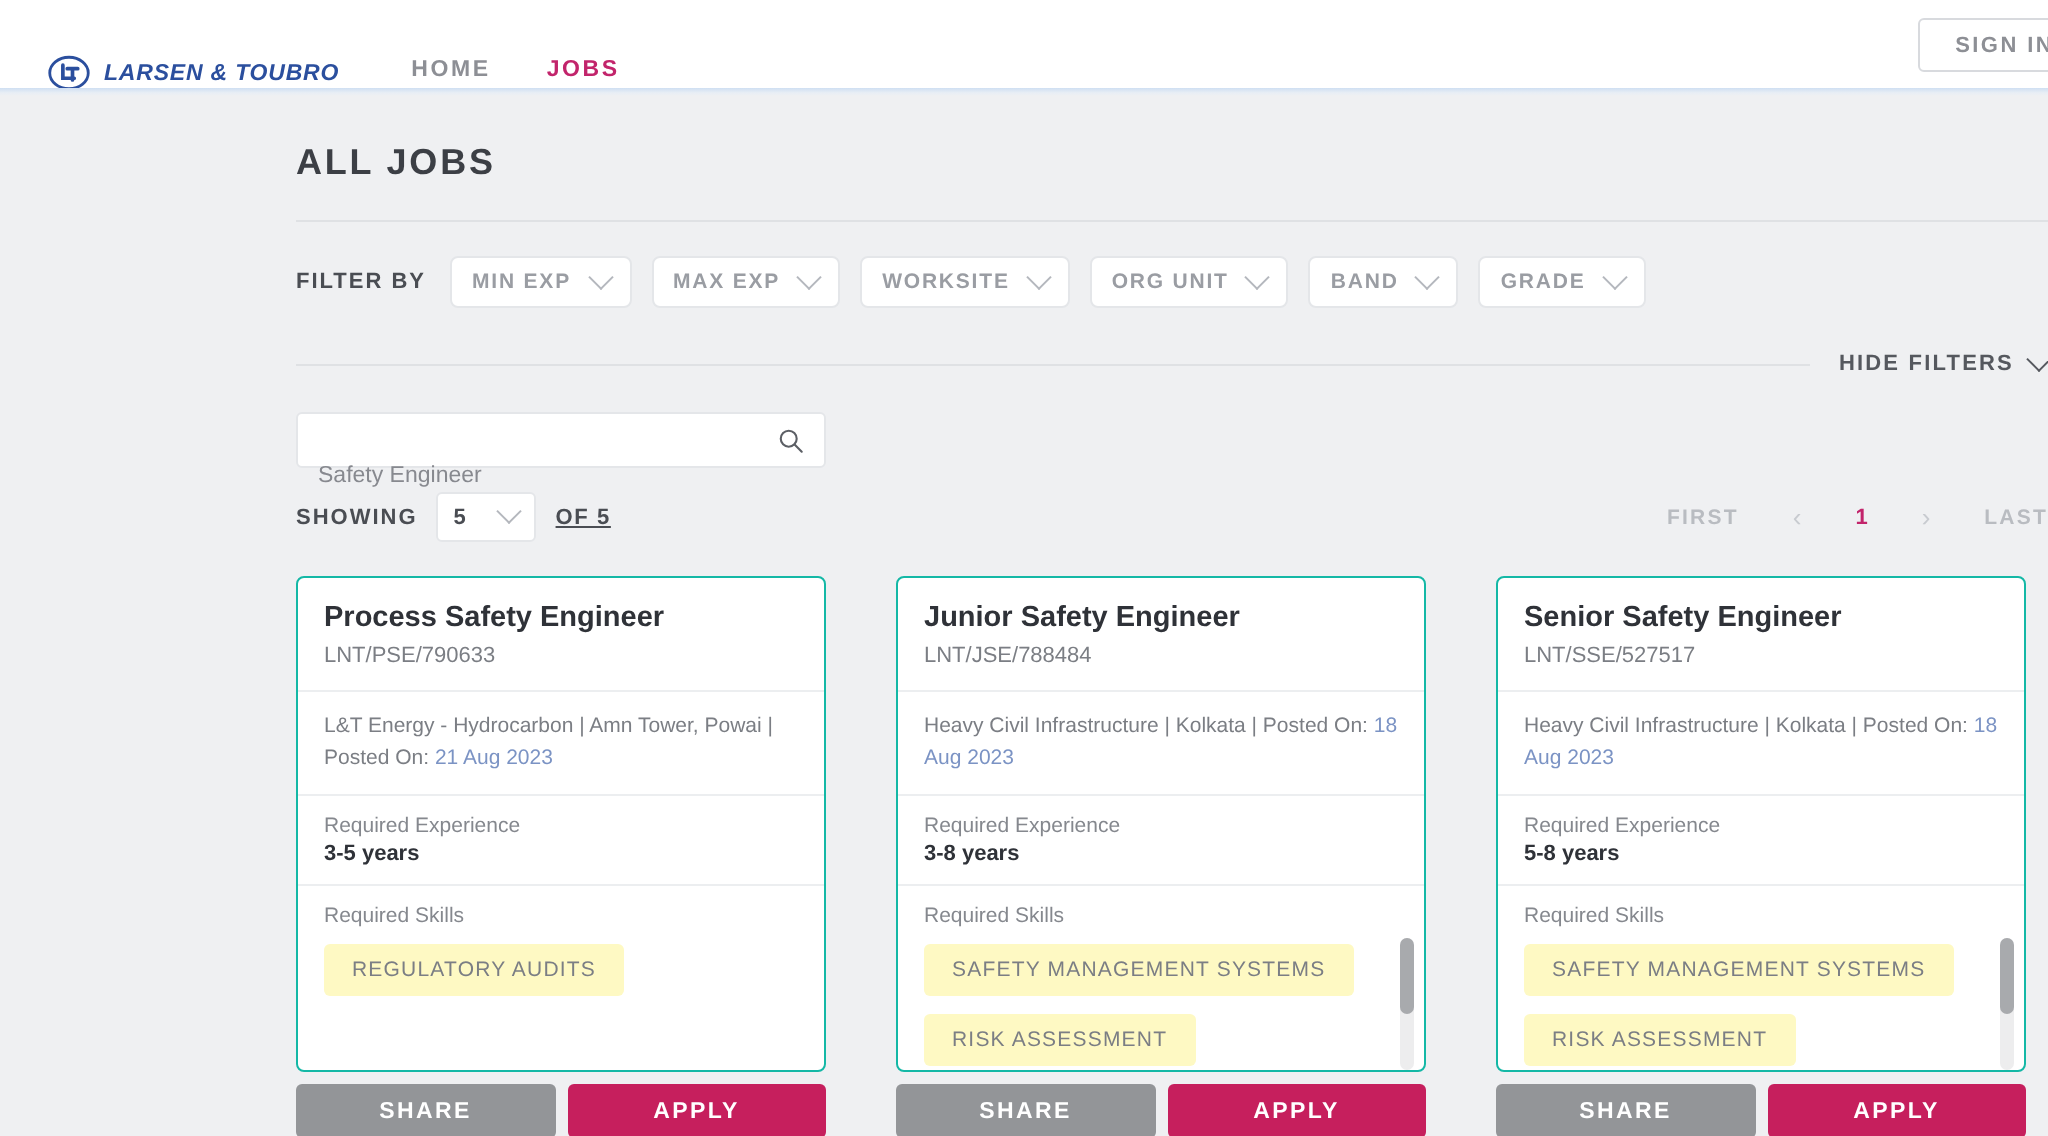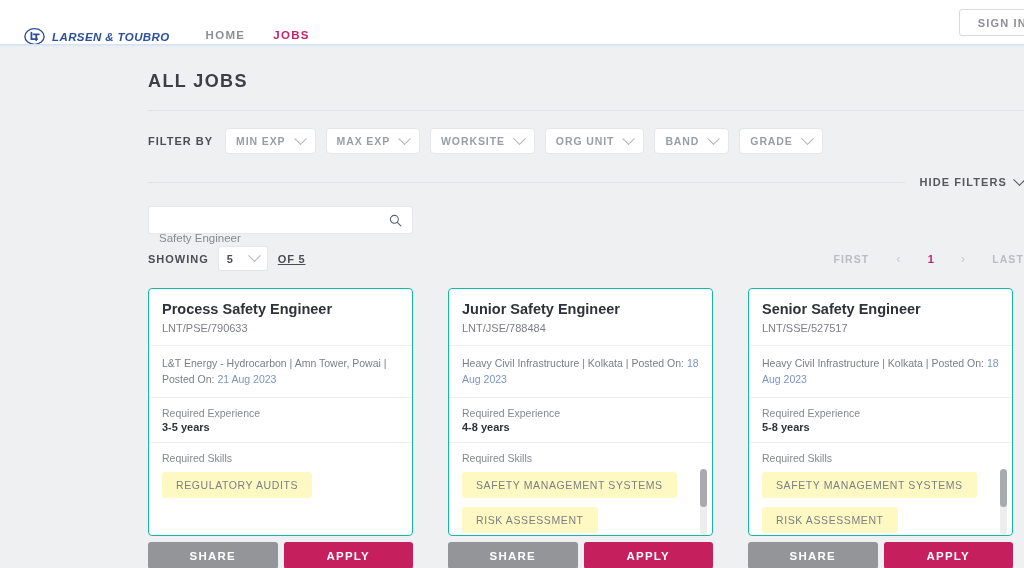--- a/index.html
+++ b/index.html
@@ -407,21 +407,21 @@
       <div class="card">
         <div class="card-head">
           <div class="card-title">Junior Safety Engineer</div>
           <div class="card-code">LNT/JSE/788484</div>
         </div>
         <div class="card-meta">
           <span>Heavy Civil Infrastructure | Kolkata | Posted On: </span><span class="meta-date">18 Aug 2023</span>
         </div>
         <div class="card-exp">
           <div class="exp-label">Required Experience</div>
-          <div class="exp-value">4-8 years</div>
+          <div class="exp-value">3-8 years</div>
         </div>
         <div class="card-skills">
           <div class="skills-label">Required Skills</div>
           <div class="skills-list">
             <div><span class="skill-chip">SAFETY MANAGEMENT SYSTEMS</span></div>
             <div><span class="skill-chip">RISK ASSESSMENT</span></div>
 
           </div>
           <div class="skill-scrollbar">
             <div class="thumb"></div>

